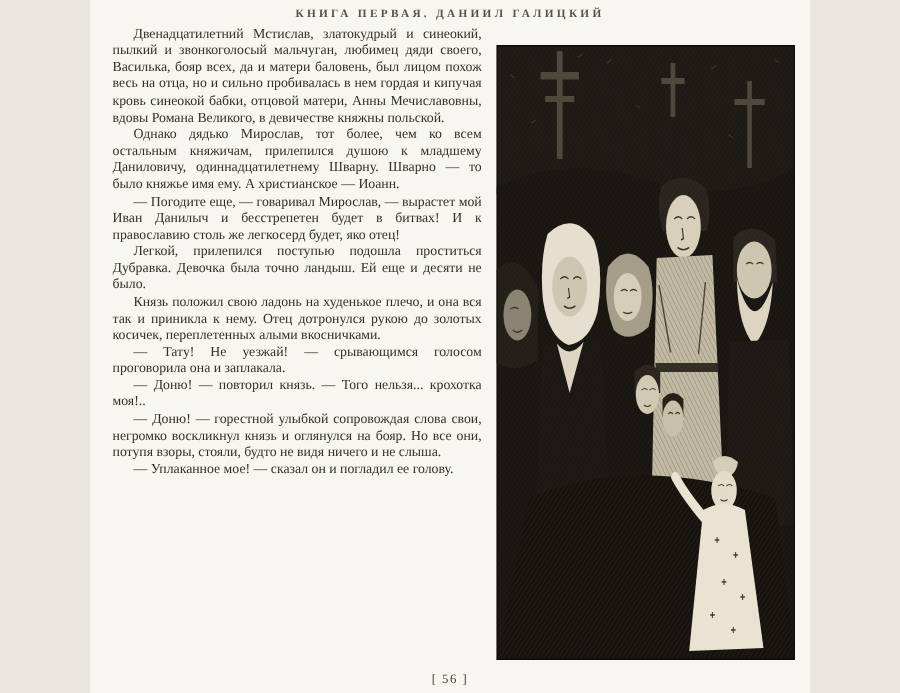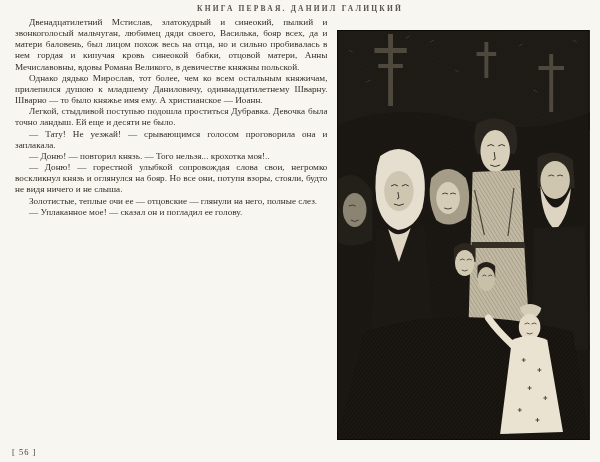--- a/index.html
+++ b/index.html
@@ -1,19 +1,19 @@
 <!DOCTYPE html>
 <html><head>
 <meta charset="utf-8">
 <style>
   * { margin:0; padding:0; box-sizing:border-box; }
   html,body { background:#e9e6df; }
   .canvas {
     position:relative;
-    width:600px; height:462px;
+    width:480px; height:462px;
     background:#f8f6f0;
     font-family:"Liberation Serif","DejaVu Serif",serif;
     color:#2b2720;
     overflow:hidden;
     margin:0 auto;
   }
   .running-head {
     position:absolute; top:4px; left:0; right:0;
     text-align:center;
     font-size:7.5px; font-weight:bold;
@@ -35,43 +35,45 @@
   }
   .text-col p { text-indent:14px; }
   .illustration-wrap {
     width:257px;
     margin-left:10px;
     margin-top:13px;
     height:410px;
   }
   .illustration-wrap svg { display:block; width:100%; height:100%; }
   .page-number {
-    position:absolute; bottom:5px; left:12px; right:0;
+    position:absolute; bottom:5px; left:0; right:0;
+    text-align:center;
     font-size:8.5px;
     color:#45403a;
     letter-spacing:1px;
   }
 </style>
 </head>
 <body>
 
 <div class="canvas">
 
   <div class="running-head">КНИГА ПЕРВАЯ. ДАНИИЛ ГАЛИЦКИЙ</div>
 
   <div class="content">
 
     <div class="text-col">
         <p>Двенадцатилетний Мстислав, златокудрый и синеокий, пылкий и звонкоголосый мальчуган, любимец дяди своего, Василька, бояр всех, да и матери баловень, был лицом похож весь на отца, но и сильно пробивалась в нем гордая и кипучая кровь синеокой бабки, отцовой матери, Анны Мечиславовны, вдовы Романа Великого, в девичестве княжны польской.</p>
         <p>Однако дядько Мирослав, тот более, чем ко всем остальным княжичам, прилепился душою к младшему Даниловичу, одиннадцатилетнему Шварну. Шварно — то было княжье имя ему. А христианское — Иоанн.</p>
-        <p>Легкой, стыдливой поступью подошла проститься Дубравка. Девочка была точно ландыш. Ей еще и десяти не было.</p>
+        <p>— Погодите еще, — говаривал Мирослав, — вырастет мой Иван Данилыч и бесстрепетен будет в битвах! И к православию столь же легкосерд будет, яко отец!</p>
+        <p>Легкой, прилепился поступью подошла проститься Дубравка. Девочка была точно ландыш. Ей еще и десяти не было.</p>
+        <p>Князь положил свою ладонь на худенькое плечо, и она вся так и приникла к нему. Отец дотронулся рукою до золотых косичек, переплетенных алыми вкосничками.</p>
         <p>— Тату! Не уезжай! — срывающимся голосом проговорила она и заплакала.</p>
         <p>— Доню! — повторил князь. — Того нельзя... крохотка моя!..</p>
         <p>— Доню! — горестной улыбкой сопровождая слова свои, негромко воскликнул князь и оглянулся на бояр. Но все они, потупя взоры, стояли, будто не видя ничего и не слыша.</p>
-        <p>Золотистые, теплые очи ее — отцовские — глянули на него, полные слез.</p>
         <p>— Уплаканное мое! — сказал он и погладил ее голову.</p>
       </div>
 
     <div class="illustration-wrap">
       <svg viewBox="0 0 257 410" preserveAspectRatio="none">
         <defs>
           <pattern id="hatchL" width="3" height="3" patternUnits="userSpaceOnUse" patternTransform="rotate(40)">
             <line x1="0" y1="0" x2="0" y2="3" stroke="#c9c0ac" stroke-width="0.45"></line>
           </pattern>
           <pattern id="hatchD" width="3.2" height="3.2" patternUnits="userSpaceOnUse" patternTransform="rotate(-32)">

